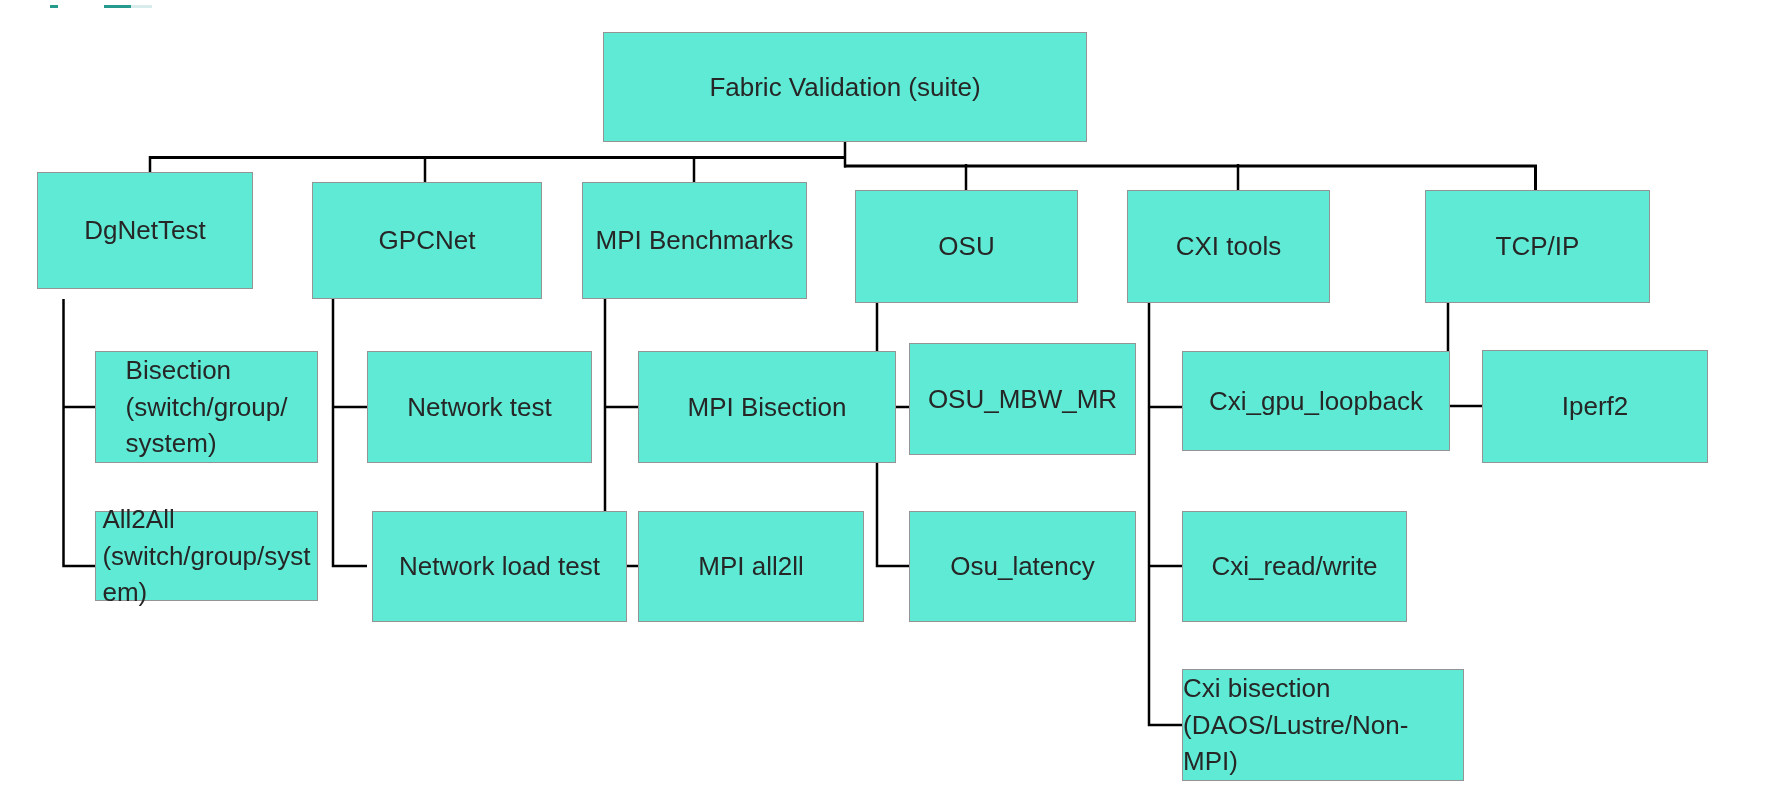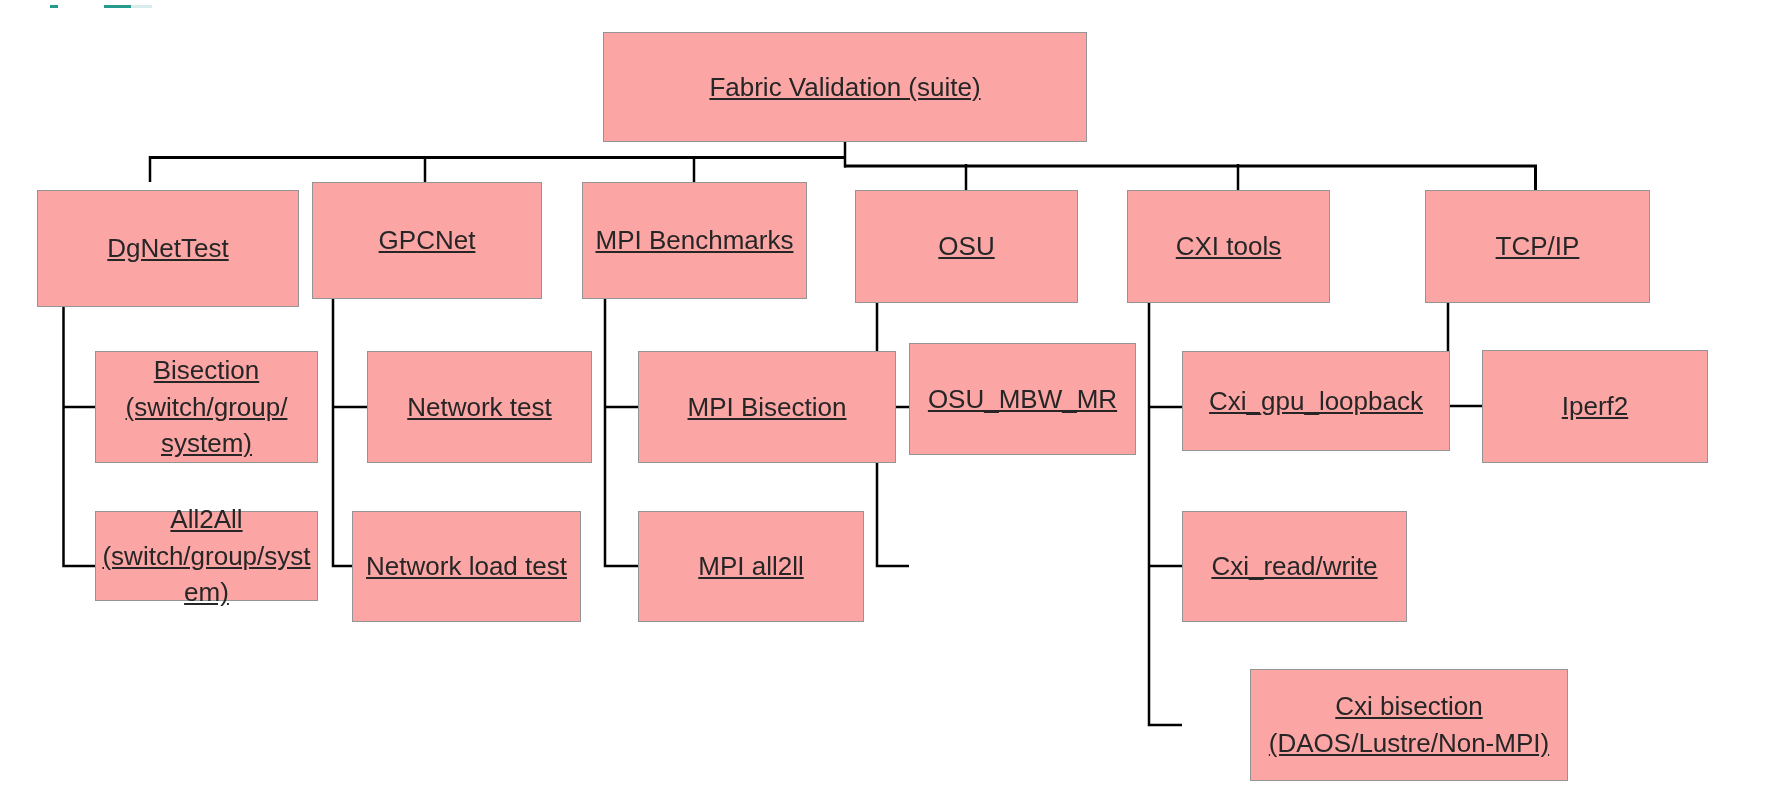--- a/index.html
+++ b/index.html
@@ -22,31 +22,29 @@
     width: 1775px;
     height: 788px;
   }
   .connectors path {
     stroke: #000000;
     fill: none;
   }
   .node {
     position: absolute;
     box-sizing: border-box;
-    background: #fca5a5;
+    background: #5eead4;
     border: 1.5px solid #949494;
     display: flex;
     align-items: center;
     justify-content: center;
-    text-align: center;
     font-size: 26px;
     line-height: 1.42;
     color: #262626;
     white-space: pre-line;
-    text-decoration: underline;
   }
   .teal-mark {
     position: absolute;
     height: 3px;
     background: #279a8e;
   }
   .teal-mark.faint {
     opacity: 0.18;
   }
 </style>
@@ -82,42 +80,43 @@
     <path d="M877 303 V566 H909" stroke-width="2.5"></path>
     <path d="M877 407 H909" stroke-width="2.5"></path>
     <path d="M1149 303 V725 H1182" stroke-width="2.5"></path>
     <path d="M1149 407 H1182" stroke-width="2.5"></path>
     <path d="M1149 566 H1182" stroke-width="2.5"></path>
     <path d="M1448 303 V406 H1482" stroke-width="2.5"></path>
   </svg>
 
   <div class="node" style="left:603px;top:32px;width:484px;height:110px">Fabric Validation (suite)</div>
 
-  <div class="node" style="left:37px;top:190px;width:262px;height:117px">DgNetTest</div>
+  <div class="node" style="left:37px;top:172px;width:216px;height:117px">DgNetTest</div>
   <div class="node" style="left:312px;top:182px;width:230px;height:117px">GPCNet</div>
   <div class="node" style="left:582px;top:182px;width:225px;height:117px">MPI Benchmarks</div>
   <div class="node" style="left:855px;top:190px;width:223px;height:113px">OSU</div>
   <div class="node" style="left:1127px;top:190px;width:203px;height:113px">CXI tools</div>
   <div class="node" style="left:95px;top:351px;width:223px;height:112px">Bisection
 (switch/group/
 system)</div>
 
   <div class="node" style="left:1425px;top:190px;width:225px;height:113px">TCP/IP</div>
   <div class="node" style="left:95px;top:511px;width:223px;height:90px">All2All
 (switch/group/syst
 em)</div>
 
   <div class="node" style="left:367px;top:351px;width:225px;height:112px">Network test</div>
-  <div class="node" style="left:352px;top:511px;width:229px;height:111px">Network load test</div>
+  <div class="node" style="left:372px;top:511px;width:255px;height:111px">Network load test</div>
 
   <div class="node" style="left:638px;top:351px;width:258px;height:112px">MPI Bisection</div>
   <div class="node" style="left:638px;top:511px;width:226px;height:111px">MPI all2ll</div>
 
   <div class="node" style="left:909px;top:343px;width:227px;height:112px">OSU_MBW_MR</div>
+  <div class="node" style="left:909px;top:511px;width:227px;height:111px">Osu_latency</div>
 
   <div class="node" style="left:1182px;top:351px;width:268px;height:100px">Cxi_gpu_loopback</div>
   <div class="node" style="left:1182px;top:511px;width:225px;height:111px">Cxi_read/write</div>
-  <div class="node" style="left:1250px;top:669px;width:318px;height:112px">Cxi bisection
+  <div class="node" style="left:1182px;top:669px;width:282px;height:112px">Cxi bisection
 (DAOS/Lustre/Non-MPI)</div>
 
   <div class="node" style="left:1482px;top:350px;width:226px;height:113px">Iperf2</div>
 
 </div>
 
 </body></html>

